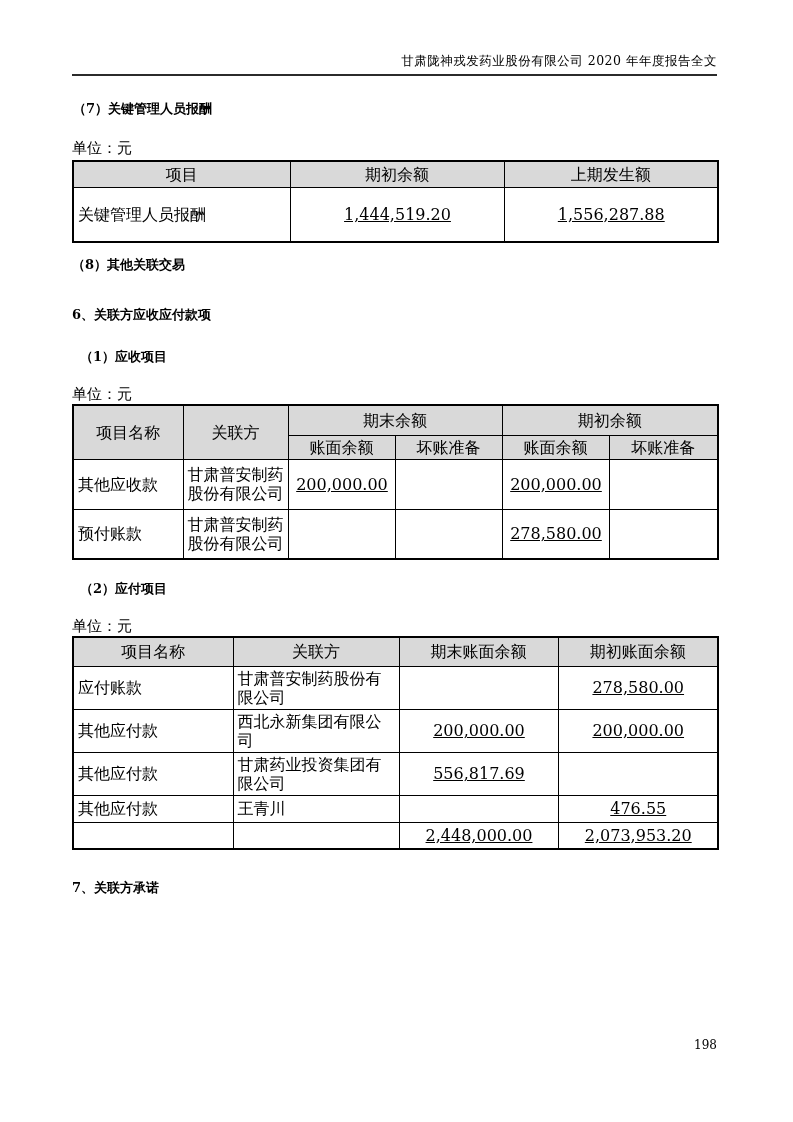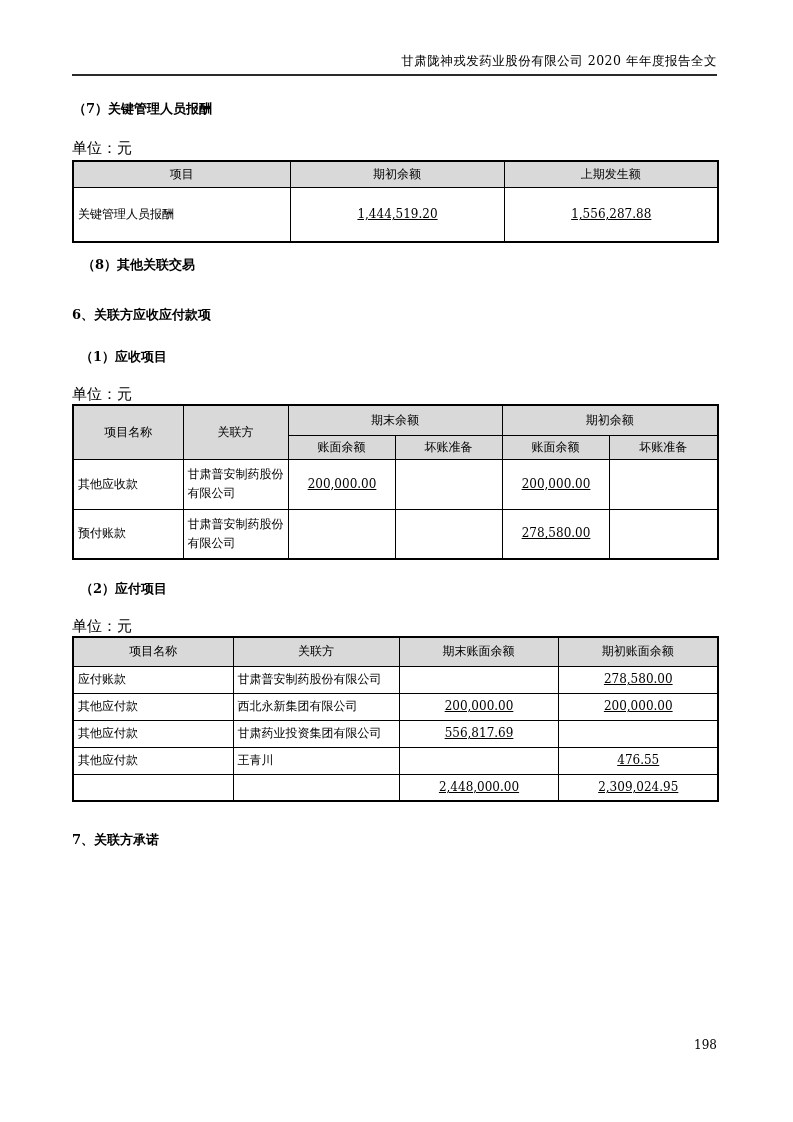--- a/index.html
+++ b/index.html
@@ -18,21 +18,21 @@
     text-align: right;
     font-size: 12.5px;
     line-height: 16px;
     letter-spacing: 0.5px;
     border-bottom: 2px solid #2b2b2b;
     padding-bottom: 5px;
   }
 
   .heading { font-weight: bold; font-size: 13px; line-height: 17px; }
   .h-s7  { margin-top: 24px; margin-left: 1px; }
-  .h-s8  { margin-top: 13px; margin-left: 10px; }
+  .h-s8  { margin-top: 13px; margin-left: 0; }
   .h-s6  { margin-top: 33px; }
   .h-s61 { margin-top: 25px; margin-left: 8px; }
   .h-s62 { margin-top: 20px; margin-left: 8px; }
   .h-s7b { margin-top: 29px; }
 
   .unit-label {
     text-align: left;
     font-size: 15px;
     line-height: 16px;
   }
@@ -41,21 +41,21 @@
   .unit-3 { margin-top: 21px; margin-bottom: 2px; }
 
   table {
     border-collapse: collapse;
     table-layout: fixed;
     width: 645px;
     border: 2px solid #000;
   }
   td {
     border: 1px solid #000;
-    font-size: 12px;
+    font-size: 16px;
     padding: 2px 4px;
     vertical-align: middle;
     overflow: hidden;
     line-height: 19px;
   }
   tr.hdr td {
     background: #d9d9d9;
     text-align: center;
   }
   td.num { text-align: center; padding-right: 3px; text-decoration: underline; }
@@ -199,21 +199,21 @@
     <tr class="data">
       <td class="txt">其他应付款</td>
       <td class="txt">王青川</td>
       <td class="num"></td>
       <td class="num">476.55</td>
     </tr>
     <tr class="data">
       <td class="txt"></td>
       <td class="txt"></td>
       <td class="num">2,448,000.00</td>
-      <td class="num">2,309,024.95</td>
+      <td class="num">2,073,953.20</td>
     </tr>
   </tbody>
     </table>
 
   <div class="heading h-s7b">7、关联方承诺</div>
 
 </div>
 
 <div class="page-number">198</div>
 

